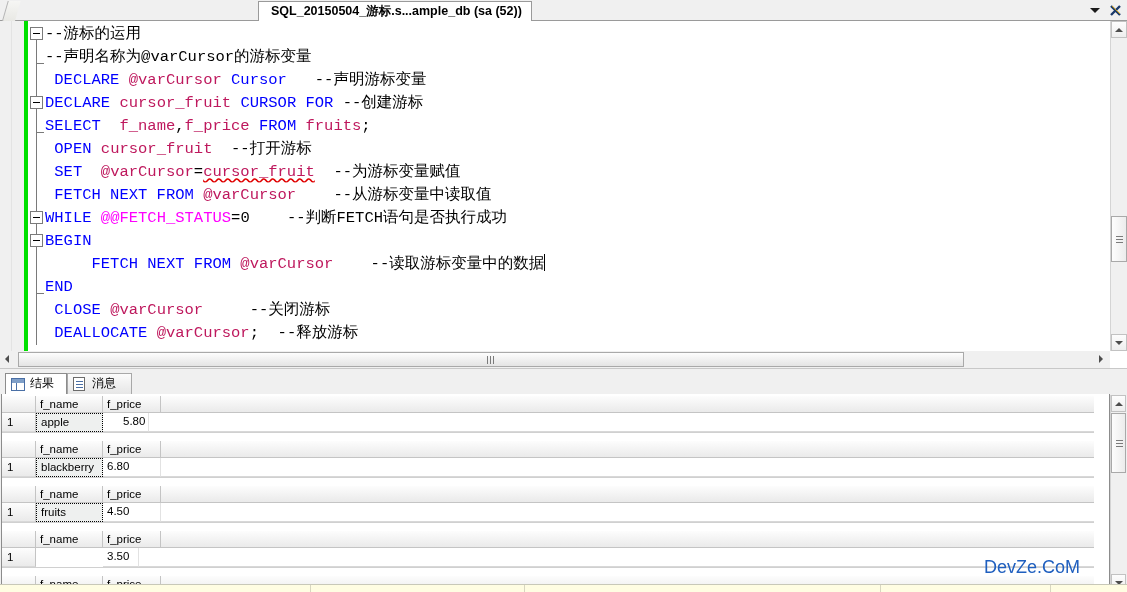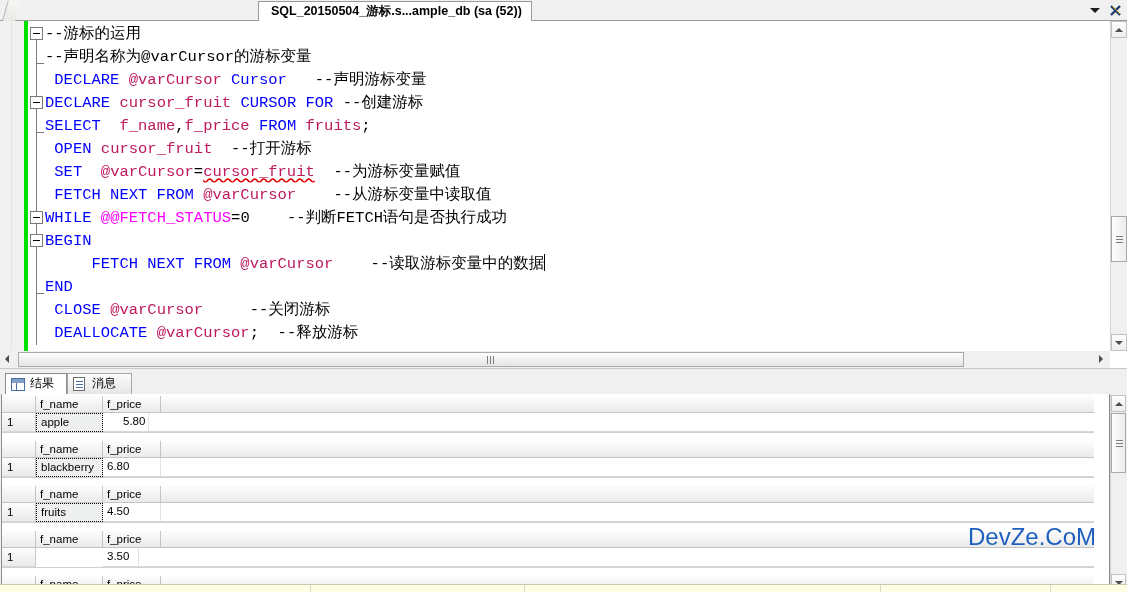--- a/index.html
+++ b/index.html
@@ -410,23 +410,24 @@
     user-select: none;
   }
   .wm-cn {
     font-size: 25px;
     letter-spacing: 9px;
     line-height: 27px;
     font-family: "DejaVu Sans", sans-serif;
     text-indent: 9px;
   }
   .wm-en {
-    font-size: 24px;
+    font-size: 18px;
     line-height: 26px;
     font-family: "Liberation Sans", sans-serif;
+    margin-top: 30px;
   }
 
   .statusstrip {
     position: absolute;
     left: 0; bottom: 0;
     width: 1127px; height: 8px;
     background: #fffde2;
     border-top: 1px solid #c8c8b8;
     box-sizing: border-box;
   }

